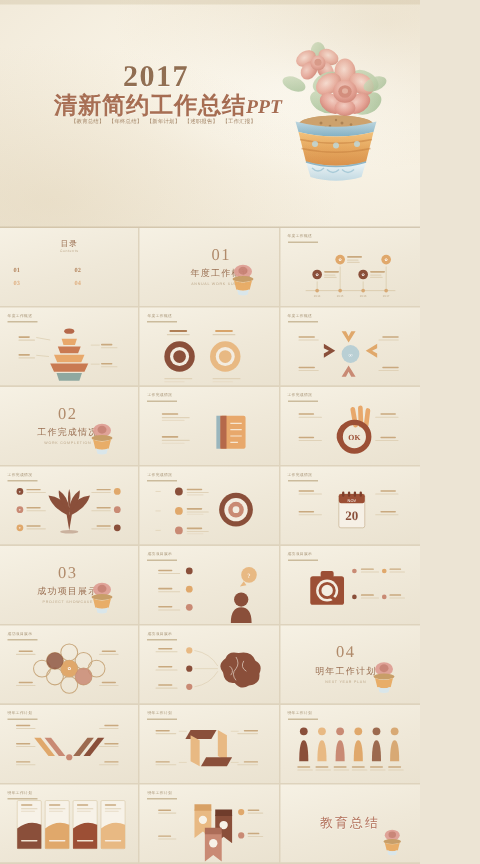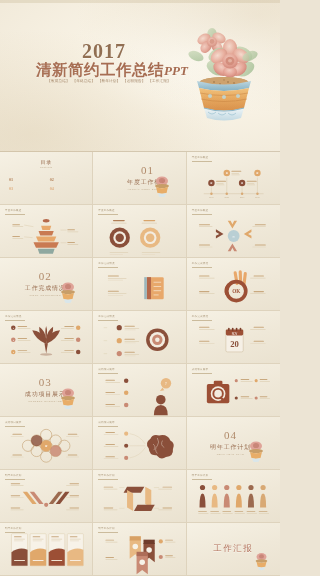--- a/index.html
+++ b/index.html
@@ -877,21 +877,21 @@
           <rect x="75" y="12.4" width="12" height=".8" rx=".4" fill="#e0d2b8"></rect>
           <circle cx="70" cy="30" r="2.4" fill="#c98a74"></circle>
           <rect x="75" y="28" width="9" height="1.1" rx=".5" fill="#c9a97f"></rect>
           <rect x="75" y="30.4" width="12" height=".8" rx=".4" fill="#e0d2b8"></rect>
         </g>
       </svg>
     </div>
 
     <div class="slide nr">
       <div class="ctr" style="justify-content:center;">
-        <div class="thanks">工作汇报</div>
+        <div class="thanks">教育总结</div>
       </div>
       <svg class="sec-plant" viewBox="0 0 20 24" style="right:10px;bottom:4px;width:17px;height:20px;">
         <ellipse cx="10" cy="7" rx="6" ry="4.5" fill="#dfa095"></ellipse>
           <ellipse cx="10" cy="6.5" rx="3" ry="2.6" fill="#c88174"></ellipse>
         <ellipse cx="10" cy="12" rx="7" ry="2" fill="#c79b63"></ellipse>
         <path d="M4 13 q6 2.5 12 0 l-1.5 6 q-4.5 1.6 -9 0 z" fill="#e8ab63"></path>
         <path d="M6 19 q4 1.6 8 0 l-1 3.5 q-3 1.1 -6 0 z" fill="#d9e7ec"></path>
       </svg>
     </div>
 

